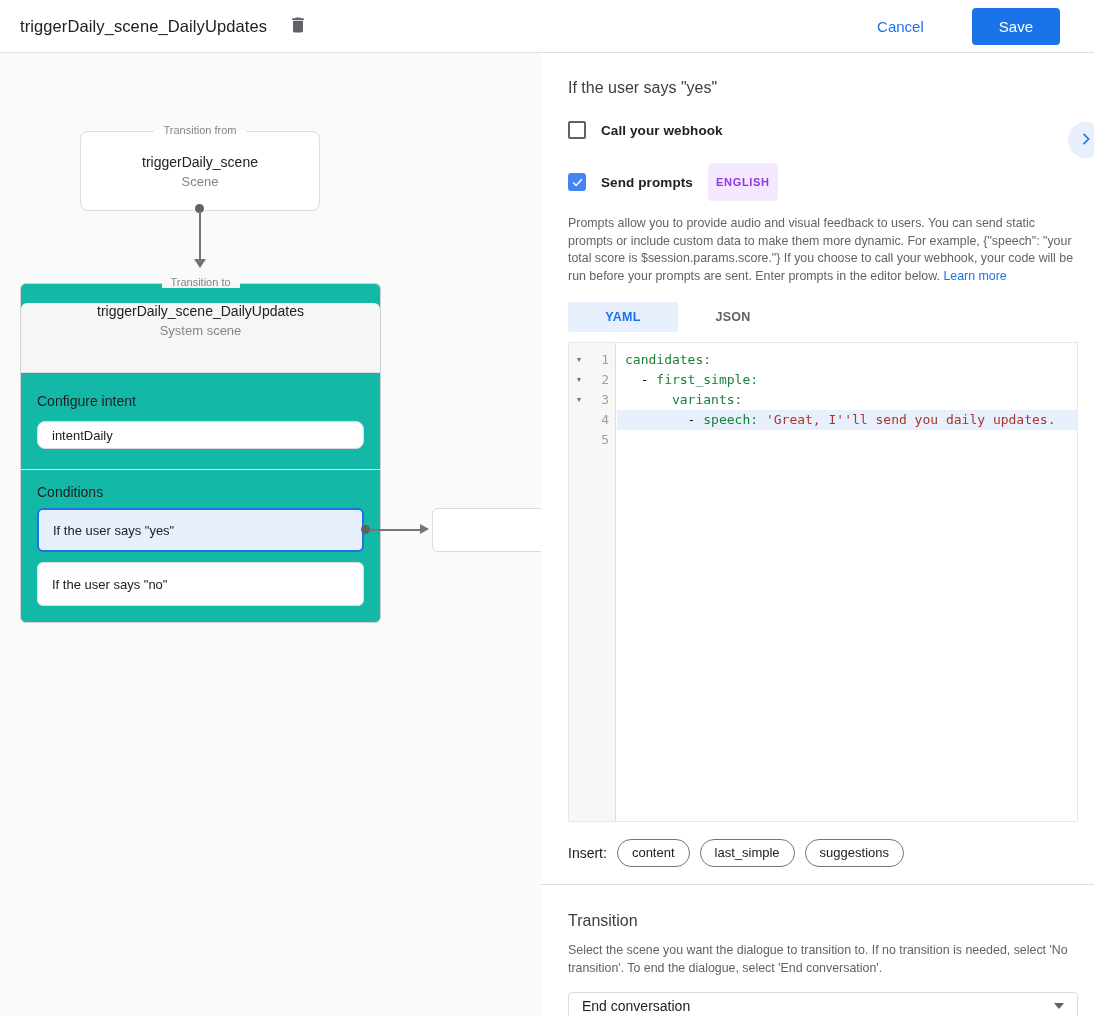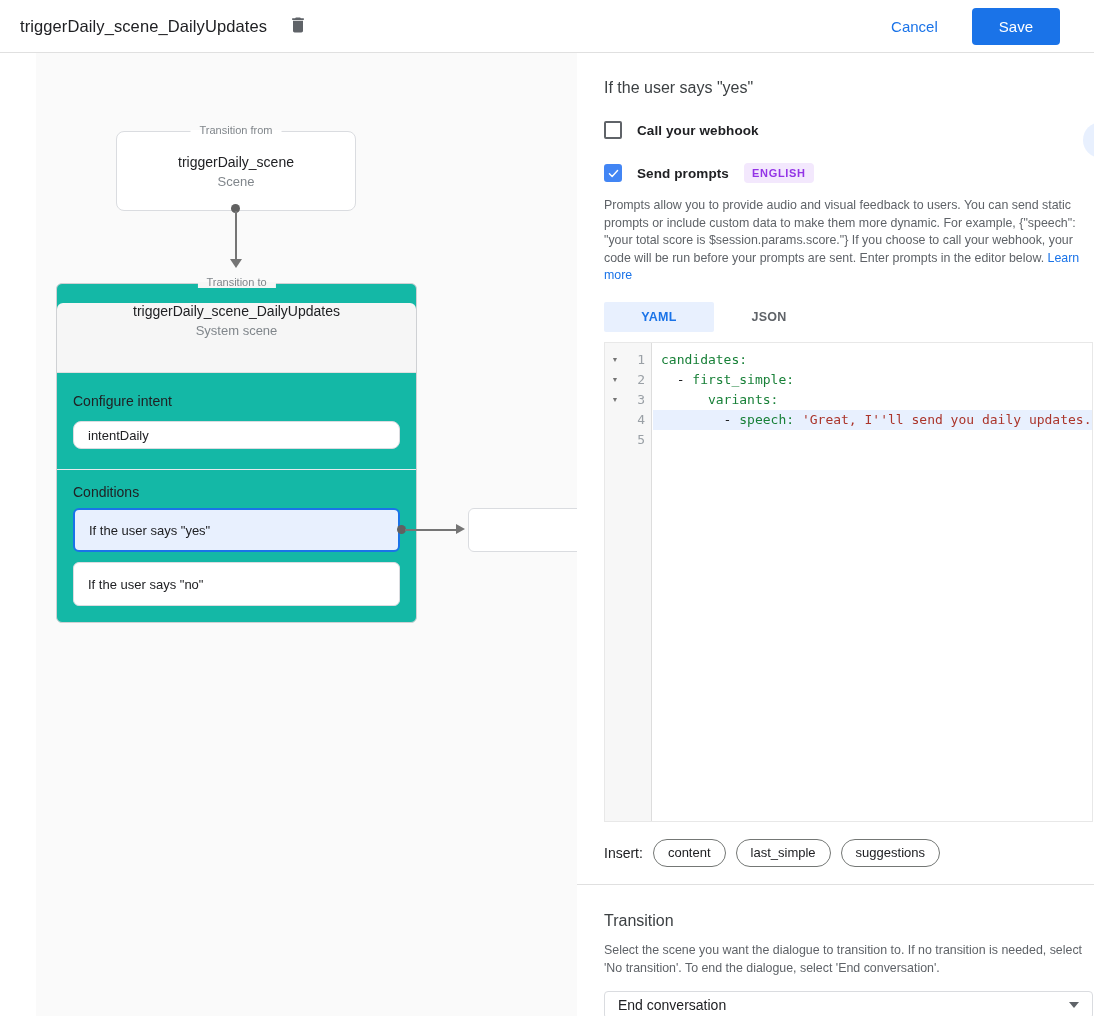--- a/index.html
+++ b/index.html
@@ -11,31 +11,31 @@
 
   
   .topbar {
     height: 53px; display: flex; align-items: center; justify-content: space-between;
     padding: 0 20px; background: #fff; border-bottom: 1px solid #e0e0e0;
   }
   .topbar-left { display: flex; align-items: center; }
   .page-title { font-size: 16.5px; font-weight: 500; color: #202124; letter-spacing: .1px; }
   .trash-btn { border: none; background: none; margin-left: 20px; cursor: pointer; width: 22px; height: 22px; }
   .trash-btn svg { fill: #5f6368; width: 20px; height: 20px; }
-  .topbar-right { display: flex; align-items: center; gap: 34px; padding-right: 14px; }
+  .topbar-right { display: flex; align-items: center; gap: 48px; padding-right: 14px; }
   .cancel-btn { border: none; background: none; color: #1a73e8; font-size: 15px; font-weight: 500; cursor: pointer; font-family: inherit; }
   .save-btn {
     border: none; background: #1a73e8; color: #fff; font-size: 15px; font-weight: 500;
     padding: 10px 27px; border-radius: 4px; cursor: pointer; font-family: inherit;
   }
 
   .main { display: flex; height: 963px; }
 
   
-  .canvas { position: relative; width: 541px; background: #fafafa; overflow: hidden; flex: none; margin-left: 36px; }
+  .canvas { position: relative; width: 541px; background: #fafafa; overflow: hidden; flex: none; }
 
   .legend {
     position: absolute; top: -8px; left: 50%; transform: translateX(-50%);
     font-size: 11px; color: #80868b; background: #fafafa; padding: 0 9px; white-space: nowrap;
   }
 
   .from-box {
     position: absolute; left: 80px; top: 78px; width: 240px; height: 80px;
     background: #fff; border: 1px solid #dadce0; border-radius: 8px; text-align: center;
   }
@@ -99,21 +99,21 @@
   .check-row { display: flex; align-items: center; margin-top: 24px; cursor: pointer; }
   .checkbox {
     width: 18px; height: 18px; border: 2px solid #5f6368; border-radius: 2px; background: #fff;
     flex: none; display: flex; align-items: center; justify-content: center;
   }
   .checkbox.checked { background: #4285f4; border-color: #4285f4; border-radius: 3px; }
   .checkbox.checked svg { stroke: #fff; width: 13px; height: 13px; fill: none; stroke-width: 2.6; stroke-linecap: round; stroke-linejoin: round; }
   .check-label { font-size: 13.5px; font-weight: 700; color: #202124; margin-left: 15px; letter-spacing: .1px; }
   .lang-badge {
     margin-left: 15px; background: #f3e8fd; color: #9334e6; font-size: 11px; font-weight: 700;
-    letter-spacing: .7px; padding: 4px 8px; border-radius: 4px;
+    letter-spacing: .7px; padding: 13px 8px; border-radius: 4px;
   }
 
   .desc { font-size: 12.4px; line-height: 17.6px; color: #5f6368; margin-top: 14px; max-width: 512px; }
   .desc a { color: #1a73e8; text-decoration: none; cursor: pointer; }
 
   .tabs { display: flex; margin-top: 17px; }
   .tab {
     width: 110px; height: 30px; display: flex; align-items: center; justify-content: center;
     font-size: 12.5px; font-weight: 600; letter-spacing: .3px; color: #5f6368; cursor: pointer; border-radius: 2px;
   }

